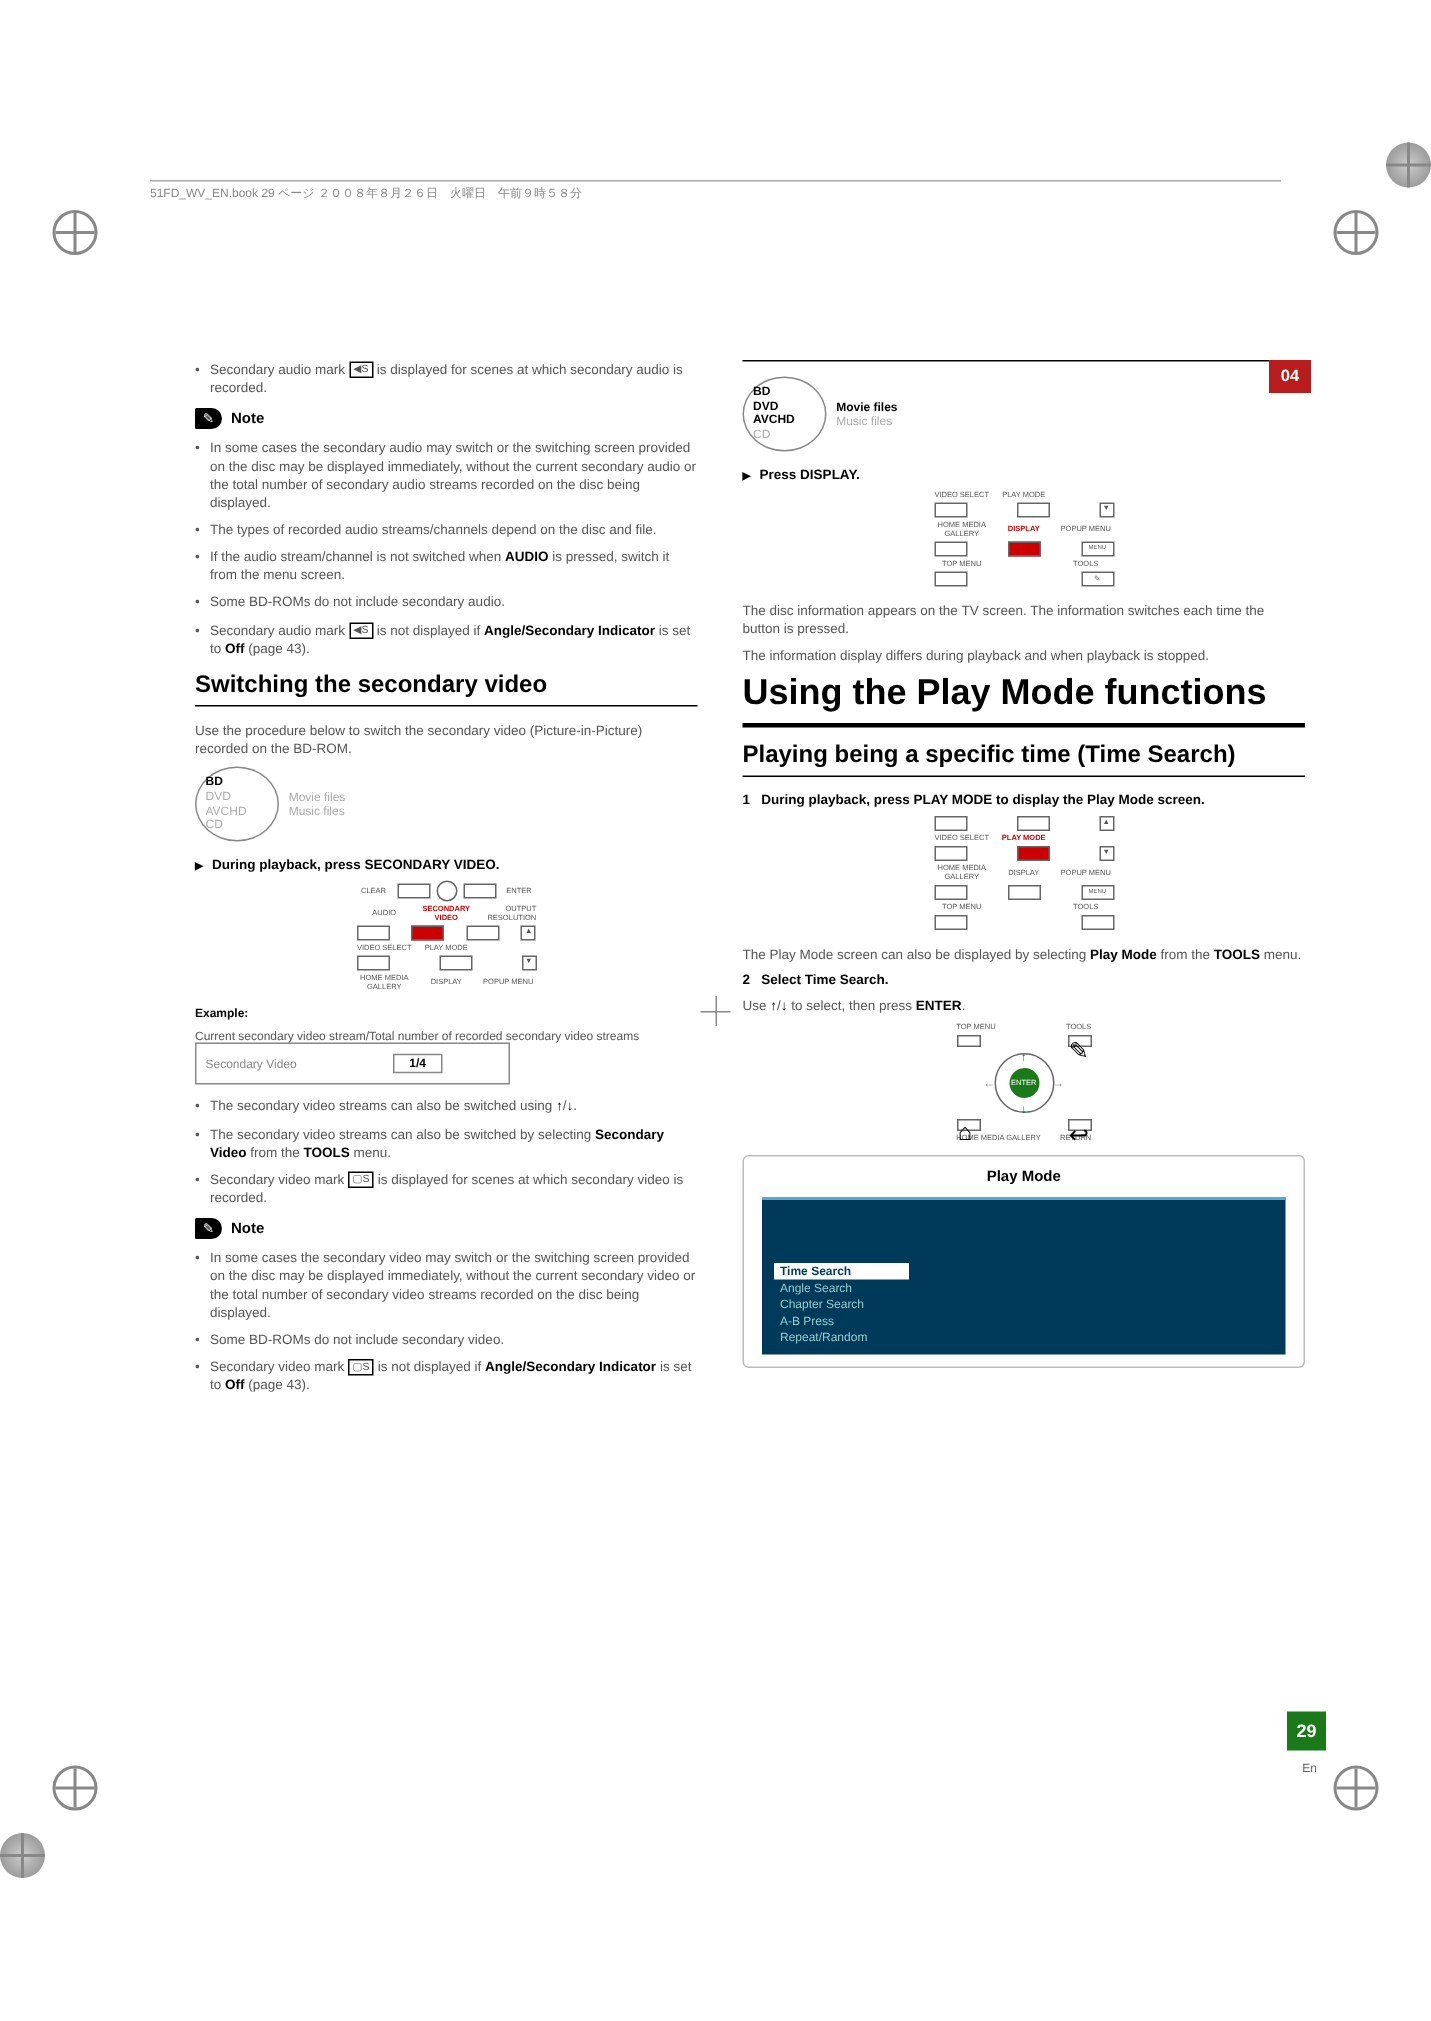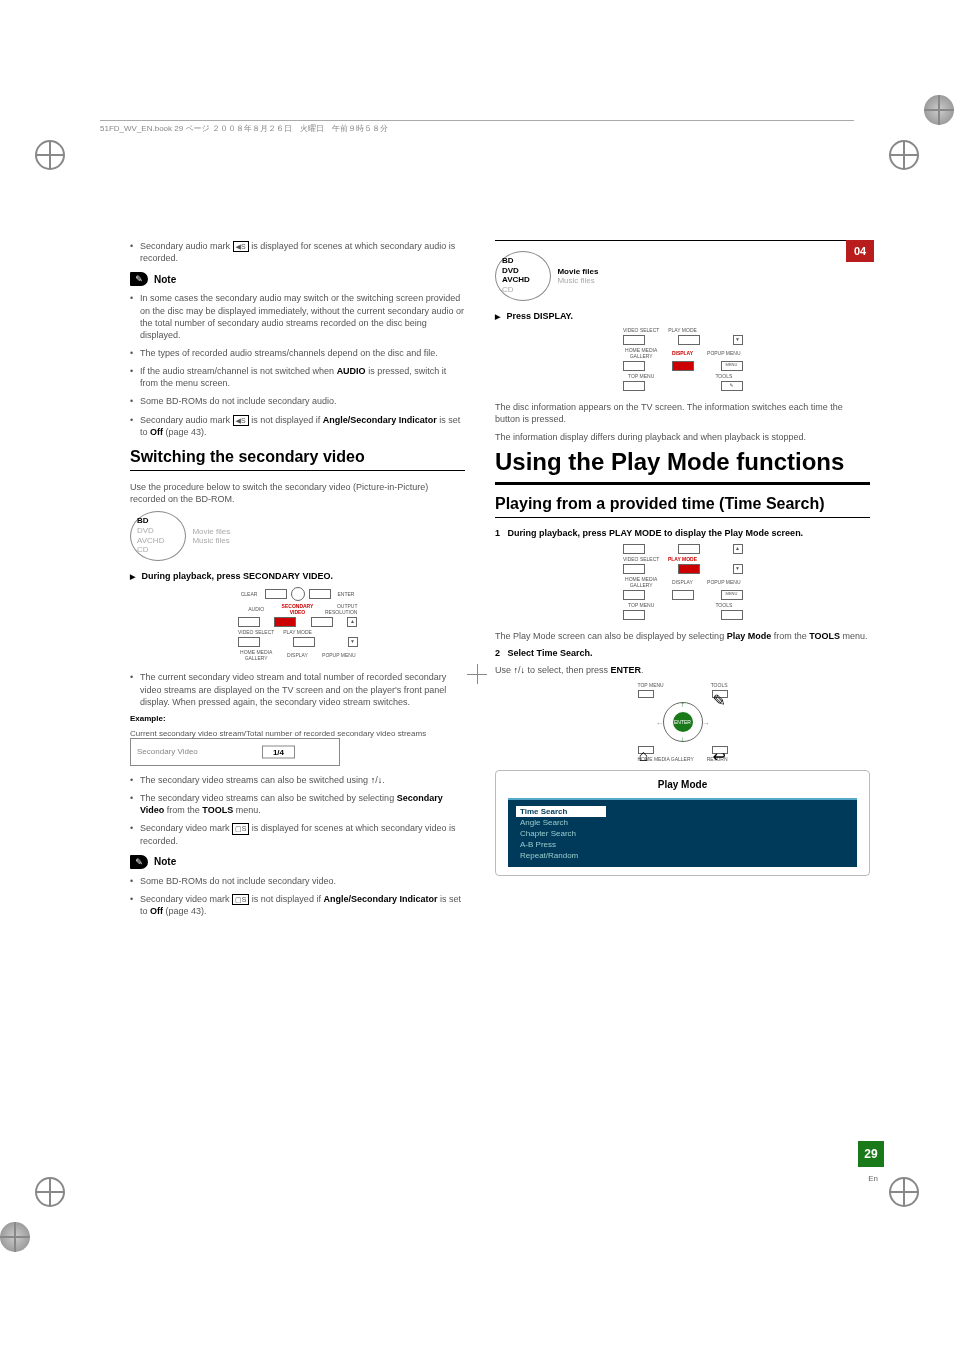--- a/index.html
+++ b/index.html
@@ -138,21 +138,21 @@
   .dpad .ad { left: 50%; bottom: 18px; transform: translateX(-50%); }
   .dpad .al { left: 18px; top: 50%; transform: translateY(-50%); }
   .dpad .ar { right: 18px; top: 50%; transform: translateY(-50%); }
   .dpad-label { position:absolute; font-size:5px; color:#555; }
 
   .playmode-panel {
     border: 1px solid #bbb; border-radius: 4px; padding: 8px 12px; margin-top: 8px;
   }
   .playmode-title { text-align: center; font-size: 10px; font-weight: bold; margin-bottom: 8px; }
   .pm-inner { background: #003a5a; color: #9cc; font-size: 8px; padding: 6px 8px; border-top: 2px solid #5ac; }
-  .pm-inner .selected { background: #fff; color: #003a5a; padding: 1px 4px; display: block; width: 90px; font-weight:bold; }
+  .pm-inner .selected { background: #fff; color: #003a5a; padding: 1px 4px; display: block; width: 90px; font-weight:bold;margin-top:36px; }
   .pm-inner div { padding: 1px 4px; }
 
   .page-num {
     position: absolute; bottom: 180px; right: 70px;
     width: 26px; height: 26px; background: #1a7a1a; color: #fff;
     display: flex; align-items: center; justify-content: center;
     font-size: 12px; font-weight: bold;
   }
   .page-lang { position: absolute; bottom: 164px; right: 76px; font-size: 8px; color: #666; }
   strong { font-weight: bold; color: #000; }
@@ -239,23 +239,20 @@
           <span class="btn-box"></span>
           <span class="btn-box" style="width:10px">▼</span>
         </div>
       <div class="remote-row">
           <span class="rlabel"><span>HOME MEDIA</span><br><span>GALLERY</span></span>
           <span class="rlabel">DISPLAY</span>
           <span class="rlabel">POPUP MENU</span>
         </div>
     </div>
 
-    <ul class="bullet-list">
-      <li>The current secondary video stream and total number of recorded secondary video streams are displayed on the TV screen and on the player's front panel display. When pressed again, the secondary video stream switches.</li>
-    </ul>
 
     <div class="example-row">
       <span class="example-label">Example:</span>
       <span class="example-desc">Current secondary video stream/Total number of recorded secondary video streams</span>
     </div>
     <div class="secondary-vid-box">
       <span>Secondary Video</span>
       <span class="frac-box">1/4</span>
     </div>
 
@@ -263,20 +260,21 @@
       <li>The secondary video streams can also be switched using <strong>↑</strong>/<strong>↓</strong>.</li>
       <li>The secondary video streams can also be switched by selecting <strong>Secondary Video</strong> from the <strong>TOOLS</strong> menu.</li>
       <li>Secondary video mark <span class="icon-box">▢S</span> is displayed for scenes at which secondary video is recorded.</li>
     </ul>
 
     <div class="note-header">
       <span class="note-icon">✎</span>
       <span class="note-label">Note</span>
     </div>
     <ul class="bullet-list">
+      <li>In some cases the secondary video may switch or the switching screen provided on the disc may be displayed immediately, without the current secondary video or the total number of secondary video streams recorded on the disc being displayed.</li>
       <li>Some BD-ROMs do not include secondary video.</li>
       <li>Secondary video mark <span class="icon-box">▢S</span> is not displayed if <strong>Angle/Secondary Indicator</strong> is set to <strong>Off</strong> (page 43).</li>
     </ul>
   </div>
 
   <div class="col col-right" style="position:relative;">
     <div class="chapter-tab">04</div>
 
     <hr class="hr">
 
@@ -327,21 +325,21 @@
           <span class="btn-box">✎</span>
         </div>
     </div>
 
     <p class="body-text">The disc information appears on the TV screen. The information switches each time the button is pressed.</p>
     <p class="body-text">The information display differs during playback and when playback is stopped.</p>
 
     <h1>Using the Play Mode functions</h1>
     <hr class="hr" style="border-top-width:3px">
 
-    <h2>Playing from a provided time (Time Search)</h2>
+    <h2>Playing being a specific time (Time Search)</h2>
     <hr class="hr">
 
     <p class="step"><span>1</span>&nbsp;&nbsp;&nbsp;<span>During playback, press PLAY MODE to display the Play Mode screen.</span></p>
 
     <div class="remote-diagram">
       <div class="remote-row">
           <span class="btn-box"></span>
           <span class="btn-box"></span>
           <span class="btn-box" style="width:10px">▲</span>
         </div>

